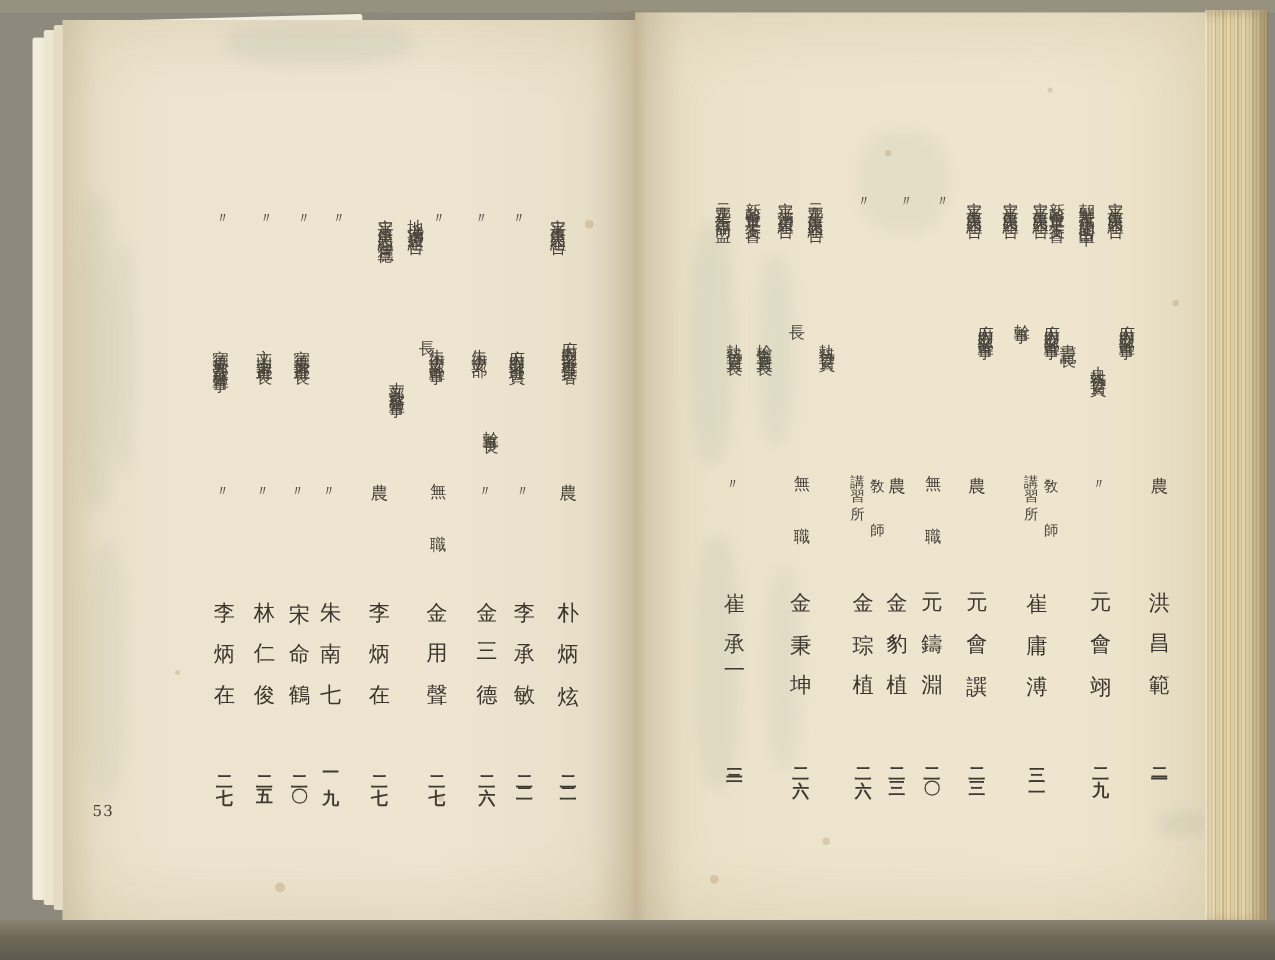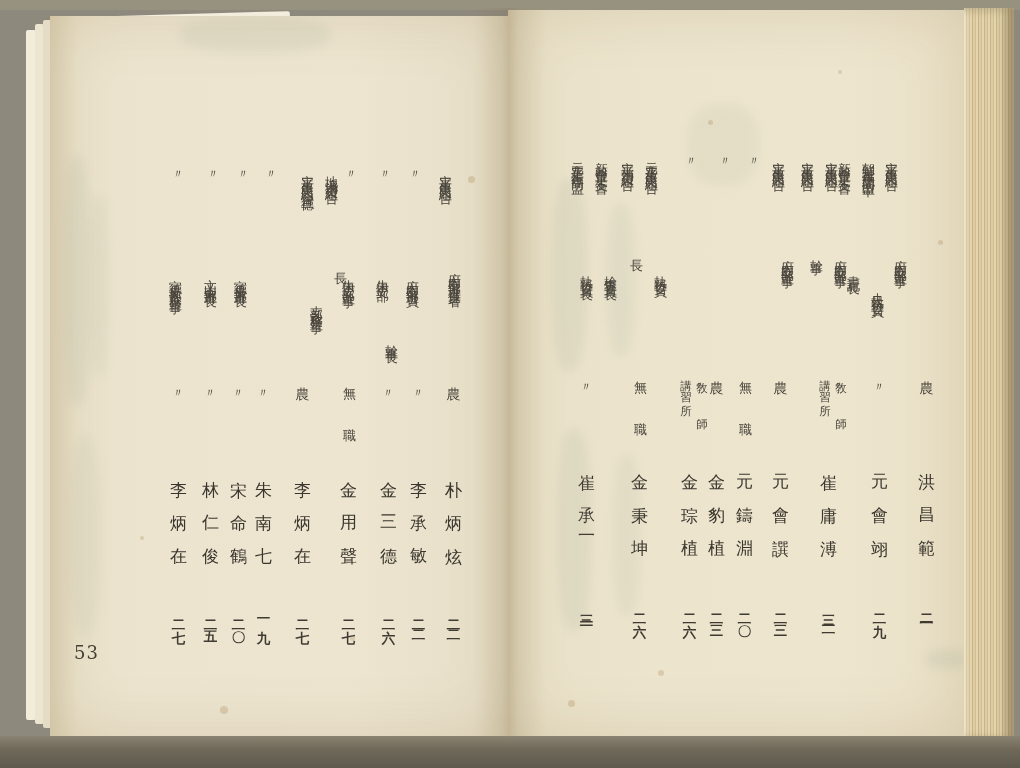--- a/index.html
+++ b/index.html
@@ -24,21 +24,21 @@
   
   .vtxt{writing-mode:vertical-rl;text-orientation:upright;position:absolute;white-space:nowrap;}
   .tseg{font-size:13px;letter-spacing:3.2px;color:#47423a;}
   .dt{font-size:12px;color:#524c42;}
   .occ1{font-size:14px;color:#433e36;}
   .occ2{font-size:13px;letter-spacing:42px;color:#433e36;}
   .occk1{font-size:11.5px;letter-spacing:13px;color:#47423a;}
   .occk2{font-size:11.5px;letter-spacing:36px;color:#47423a;}
   .nm{font-size:17px;letter-spacing:33px;color:#3a352d;}
   .ag{font-size:13.5px;letter-spacing:10px;color:#3f3a32;font-weight:600;}
-  .pageno{position:absolute;left:74px;top:642px;font-size:18px;color:#443e33;letter-spacing:1px;}
+  .pageno{position:absolute;left:74px;top:642px;font-size:12px;color:#443e33;letter-spacing:1px;}
   .ghost{position:absolute;filter:blur(5px);border-radius:40%;pointer-events:none;}
   .fox{position:absolute;border-radius:50%;pointer-events:none;}
   .entry,.titles,.tcol,.namecol{position:absolute;}
   .entry{left:0;top:0;right:0;bottom:0;pointer-events:none;}
 </style>
 </head>
 <body>
 
 <div class="scene">
   <div class="top-sliver"></div>

